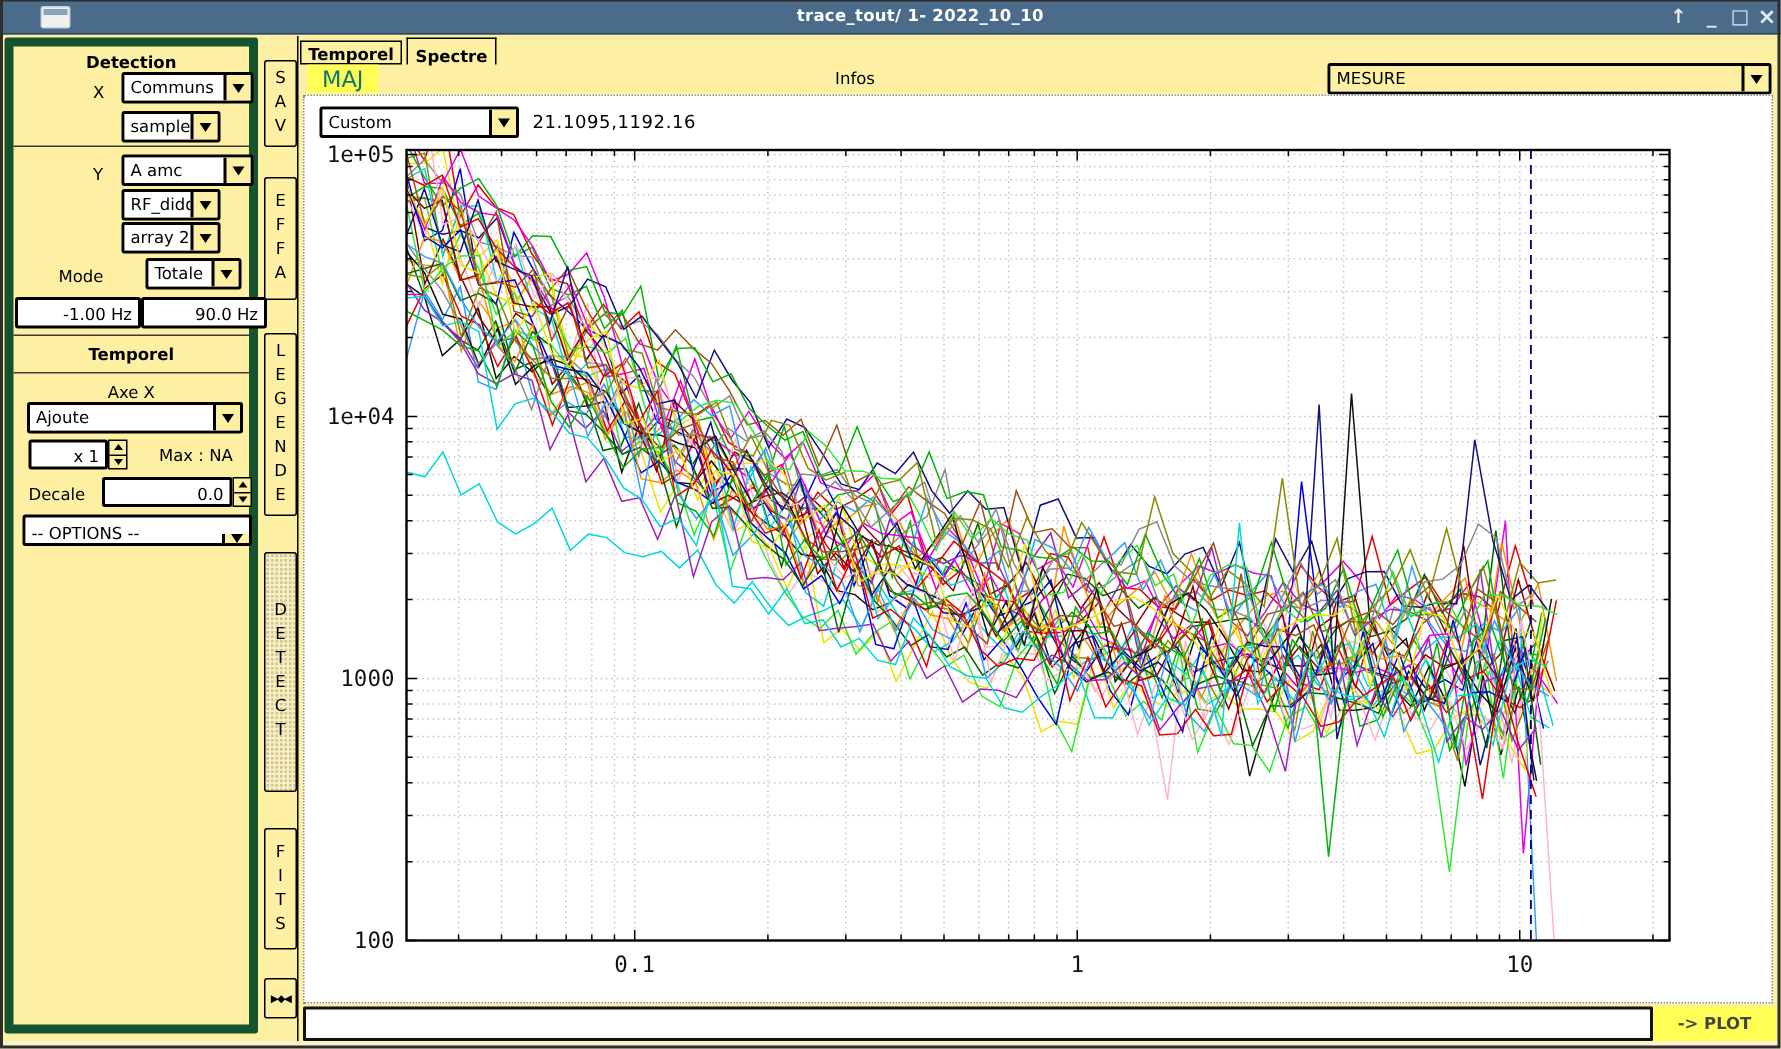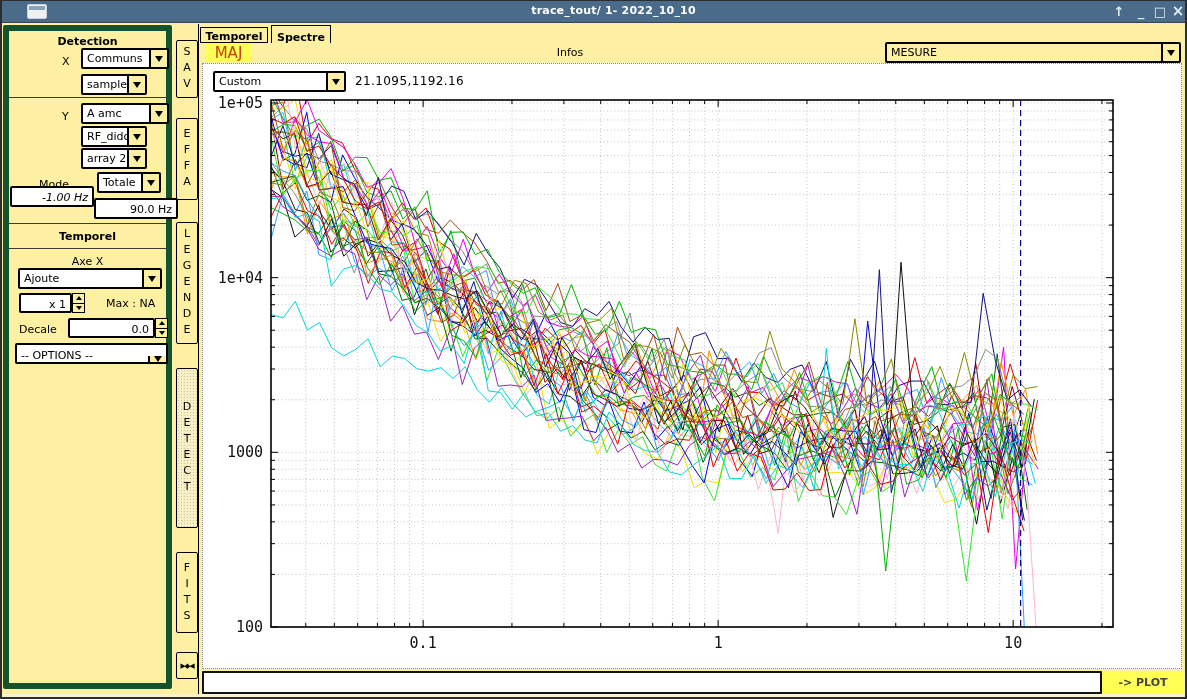--- a/index.html
+++ b/index.html
@@ -68,21 +68,21 @@
     background:#fdf0a2; border:1px solid #000; border-radius:2px; display:flex;
     align-items:center; justify-content:center; font-size:7px; letter-spacing:-1px; }
 
   
   .main-sep { position:absolute; left:198px; top:24px; width:1px; height:670px; background:#000; }
   .tab { position:absolute; background:#fdf0a2; border:1px solid #000;
     font-weight:bold; text-align:center; padding-top:2px; }
   .tab.inactive { top:27px; height:16px; border-bottom:1px solid #000; }
   .tab.active { top:25px; height:18px; border-bottom:none; padding-top:5px; }
   .flatbtn { position:absolute; background:#ffff55; display:flex; align-items:center;
-    justify-content:center; color:#c2410c; }
+    justify-content:center; color:#0f766e; }
   .frame { position:absolute; left:202px; top:63px; width:980px; height:606px;
     background:#fff; border:1px dotted #8a8a8a; }
   .coords { position:absolute; left:355px; top:74px; font-size:12px; letter-spacing:0.4px; }
   .status-input { position:absolute; left:202px; top:671px; width:900px; height:23px;
     background:#fff; border:2px solid #111; border-radius:1px; }
   .plotbtn { position:absolute; left:1102px; top:671px; width:82px; height:23px;
     font-size:11px; font-weight:bold; color:#444; }
 </style>
 </head>
 <body>
@@ -144,21 +144,21 @@
   </div>
 
   <span class="lbl" style="left:30px; top:147px;">Mode</span>
   <div class="combo" style="left:88px; top:141px; width:64px;">
     <span class="val">Totale</span>
     <span class="arrowbtn">
         <span class="tri-dn"></span>
       </span>
   </div>
 
-  <div class="field" style="left:1px; top:155px; width:84px; height:21px;font-style:italic;">-1.00 Hz</div>
+  <div class="field" style="left:1px; top:167px; width:84px; height:21px;">-1.00 Hz</div>
   <div class="field" style="left:85px; top:167px; width:84px; height:21px;">90.0 Hz</div>
 
   <div class="divider" style="top:192px;"></div>
   <div class="sec-title" style="top:199px;">Temporel</div>
   <div class="divider" style="top:217px;"></div>
 
   <div class="sec-title" style="top:224px; font-weight:normal;">Axe X</div>
   <div class="combo" style="left:9px; top:237px; width:144px;">
     <span class="val">Ajoute</span>
     <span class="arrowbtn">

